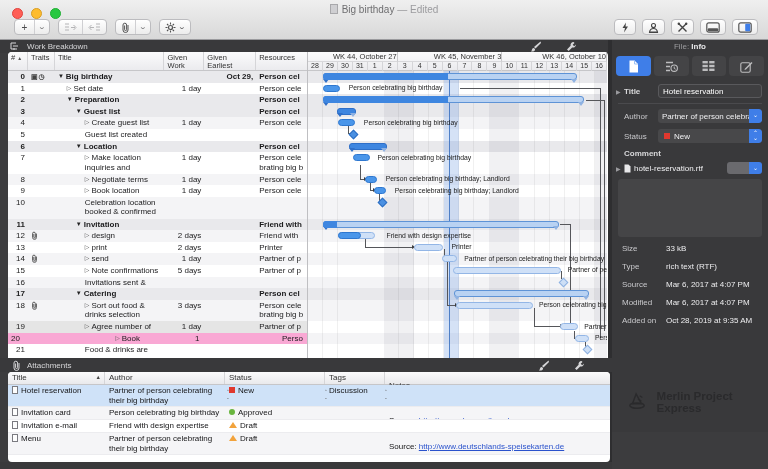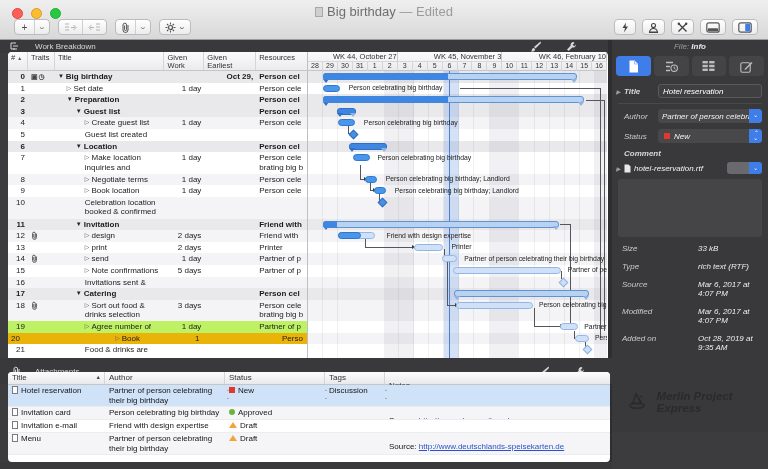--- a/index.html
+++ b/index.html
@@ -5,36 +5,36 @@
   * { margin:0; padding:0; box-sizing:border-box; }
   html,body { width:768px; height:469px; overflow:hidden; }
   body { font-family:"Liberation Sans", sans-serif; background:#3c3c3e; position:relative; -webkit-font-smoothing:antialiased; }
 
   
   .header { position:absolute; top:0; left:0; width:768px; height:40px;
     background:linear-gradient(#efefef,#d8d8d8); border-bottom:1px solid #9b9b9e; z-index:5; }
   .tl { position:absolute; top:8px; left:12px; display:flex; gap:8px; }
   .tl span { width:11px; height:11px; border-radius:50%; display:block; }
   .tl-red{background:#ff5f57;border:0.5px solid #e0443e;} .tl-yellow{background:#febc2e;border:0.5px solid #d89e24;} .tl-green{background:#28c840;border:0.5px solid #1faf33;}
-  .win-title { position:absolute; top:4px; left:0; width:100%; text-align:center; font-size:13px; color:#6e6e70; }
+  .win-title { position:absolute; top:4px; left:0; width:100%; text-align:center; font-size:10px; color:#6e6e70; }
   .win-title .docico{ display:inline-block; width:8px; height:10px; background:#cfcfd2; border:1px solid #a8a8ab; vertical-align:-1px; margin-right:4px;}
   .win-title .edited{ color:#9b9b9e; }
   .tb-left { position:absolute; top:19px; left:14px; display:flex; gap:8px; }
   .tb-right { position:absolute; top:19px; right:10px; display:flex; gap:6px; }
   .btn-group { display:flex; border:1px solid #bcbcbf; border-radius:4px; background:linear-gradient(#ffffff,#ececec); height:16px; overflow:hidden; }
   .btn { min-width:20px; padding:0 5px; display:flex; align-items:center; justify-content:center; font-size:10px; color:#4a4a4c; border-right:1px solid #cfcfd2; }
   .btn:last-child{ border-right:none; }
   .btn.small{ min-width:14px; padding:0 3px; font-size:7px; color:#6a6a6c;}
   .btn.dis{ color:#b4b4b6; }
   .btn svg{ display:block; }
   .chev { font-size:7px; transform:scaleX(1.4); }
 
   
   .strip { position:absolute; left:0; height:13px; background:#39393b; color:#d6d6d8; font-size:8px; display:flex; align-items:center; }
-  .strip .s-label{ margin-left:14px; }
+  .strip .s-label{ margin-left:6px; }
   .strip svg{ margin-left:10px; }
   .strip .s-tools{ position:absolute; right:10px; display:flex; gap:14px; }
 
   
   .wbs-panel { position:absolute; left:8px; top:52px; width:600px; height:306px; background:#fff; border-radius:4px 4px 0 0; overflow:hidden; display:flex; }
   .wbs-table { width:300px; border-right:1px solid #bfbfc2; display:flex; flex-direction:column; }
   .wbs-head { height:19px; background:linear-gradient(#fbfbfc,#ebebee); border-bottom:1px solid #c6c6c9; display:flex; font-size:7.5px; color:#333; }
   .wbs-head div{ border-right:1px solid #d5d5d8; padding:2px 3px; line-height:1.1; }
   .wbs-head div:last-child{ border-right:none; }
   .c-num{width:20px;} .c-traits{width:27px;} .c-title{width:110px;} .c-work{width:40px;} .c-start{width:52px;} .c-res{width:51px;}
@@ -93,41 +93,41 @@
   .arow div{ padding:1px 4px; overflow:hidden; line-height:1.25; }
   .arow.sel{ background:#cfe2f8; }
   .docico2{ display:inline-block; width:6px; height:8px; border:1px solid #7a7a80; background:#fdfdfd; margin-right:3px; vertical-align:-1px; }
   .stat-dot{ display:inline-block; margin-right:3px; }
   .st-square{ width:6px; height:6px; } .st-circle{ width:6px; height:6px; border-radius:50%; } 
   .st-tri{ width:0; height:0; border-left:4px solid transparent; border-right:4px solid transparent; border-bottom:6px solid; background:transparent !important; }
   .alink{ color:#2a52cc; text-decoration:underline; }
   .stepper{ position:absolute; top:3px; font-size:4.5px; color:#666; line-height:1; text-align:center; }
 
   
-  .inspector { position:absolute; left:612px; top:40px; width:156px; height:392px; background:#39393b; color:#e4e4e6; font-size:8px;font-style:italic; }
+  .inspector { position:absolute; left:612px; top:40px; width:156px; height:392px; background:#39393b; color:#e4e4e6; font-size:8px; }
   .file-info { height:13px; text-align:center; font-size:8px; padding-top:2px; color:#9c9c9f; }
   .file-info b{ color:#e8e8ea; font-weight:bold; }
   .tabs { display:flex; gap:3px; padding:3px 4px 5px 4px; }
   .tab { flex:1; height:20px; border-radius:4px; display:flex; align-items:center; justify-content:center; background:#444446; }
   .tab.sel { background:#3f7ee8; }
   .insp-row { display:flex; align-items:center; padding:3px 6px 3px 4px; position:relative; }
   .disc { font-size:6px; color:#9a9a9e; width:8px; }
   .ilabel { width:34px; font-weight:bold; color:#d8d8da; font-size:8px; }
   .ifield { flex:1; background:#3f3f41; border:1px solid #59595c; border-radius:3px; height:14px; padding:2px 4px; color:#fff; overflow:hidden; white-space:nowrap; }
   .sep { height:1px; background:#4a4a4d; margin:2px 6px; }
   .combo { flex:1; background:#48484a; border-radius:3px; height:14px; display:flex; align-items:center; padding-left:4px; color:#f0f0f2; position:relative; overflow:hidden; white-space:nowrap; }
   .combo .cbtn{ position:absolute; right:0; top:0; width:13px; height:14px; background:#3f7ee8; border-radius:0 3px 3px 0; color:#fff; font-size:6px; display:flex; align-items:center; justify-content:center; flex-direction:column; line-height:0.9;}
   .statchip{ width:6px; height:6px; background:#e0382e; margin:0 4px 0 2px; }
   .fname { color:#f2f2f4; margin-left:3px; flex:1; overflow:hidden; white-space:nowrap;}
   .minibox { width:22px; height:12px; background:#6a6a6e; border-radius:3px 0 0 3px; }
   .minibtn { width:13px; height:12px; background:#3f7ee8; border-radius:0 3px 3px 0; color:#fff; font-size:6px; text-align:center; line-height:12px; }
   .comment-box { margin:2px 6px; height:58px; background:#454547; border-radius:3px; }
   .dt-row { display:flex; padding:5px 6px 4px 10px; }
   .dt-label{ width:44px; color:#c9c9cc; }
-  .dt-value{ flex:1; color:#ededef;margin-left:32px; }
+  .dt-value{ flex:1; color:#ededef; }
   .watermark { position:absolute; left:16px; bottom:18px; display:flex; align-items:center; gap:7px; color:#2a2a2c; font-weight:bold; font-size:11.5px; }
 
   .divider-v { position:absolute; left:608px; top:40px; width:4px; height:429px; background:#2e2e30; }
   .bottom-edge { position:absolute; left:0; top:462px; width:612px; height:7px; background:#39393b; }
 </style>
 </head>
 <body>
 
 <div class="header">
   <div class="tl">
@@ -404,29 +404,29 @@
         <div class="trow h2" style="background: rgb(244, 244, 246);">
           <div class="c-num">18</div>
           <div class="c-traits"><svg width="7" height="9" viewBox="0 0 9 11">
               <path d="M7 3v5a2.5 2.5 0 0 1-5 0V3a1.8 1.8 0 0 1 3.6 0v4.6a1 1 0 0 1-2 0V3.5" fill="none" stroke="#555" stroke-width="1.2"></path>
             </svg></div>
           <div class="c-title" style="padding-left: 30px;"><span class="tri leaf">▷</span><span>Sort out food &amp; drinks selection</span></div>
           <div class="c-work">3 days</div>
           <div class="c-start"></div>
           <div class="c-res">Person celebrating big birthday</div>
         </div>
-        <div class="trow h1" style="background: #bef264;">
+        <div class="trow h1" style="background: #e5e5e5;">
           <div class="c-num">19</div>
           <div class="c-traits"></div>
           <div class="c-title" style="padding-left: 30px;"><span class="tri leaf">▷</span><span>Agree number of guests</span></div>
           <div class="c-work">1 day</div>
           <div class="c-start"></div>
           <div class="c-res">Partner of person celebrating their big birthday</div>
         </div>
-        <div class="trow h1" style="background: #eab308; gap: 24px;">
+        <div class="trow h1" style="background: #f9a8d4; gap: 24px;">
           <div class="c-num">20</div>
           <div class="c-traits"></div>
           <div class="c-title" style="padding-left: 30px;"><span class="tri leaf">▷</span><span>Book catering</span></div>
           <div class="c-work">1 day</div>
           <div class="c-start"></div>
           <div class="c-res">Person celebrating big birthday</div>
         </div>
         <div class="trow h1" style="background: rgb(255, 255, 255);">
           <div class="c-num">21</div>
           <div class="c-traits"></div>
@@ -435,21 +435,21 @@
           <div class="c-start"></div>
           <div class="c-res"></div>
         </div>
       </div>
   </div>
   <div class="gantt">
     <div class="g-head">
       <div class="g-weeks">
           <div style="width: 90.6px;">WK 44, October 27</div>
           <div style="width: 105.7px;">WK 45, November 3</div>
-          <div style="width: 105.7px;">WK 46, February 10</div>
+          <div style="width: 105.7px;">WK 46, October 10</div>
         </div>
       <div class="g-days">
           <div>28</div>
           <div>29</div>
           <div>30</div>
           <div>31</div>
           <div>1</div>
           <div>2</div>
           <div>3</div>
           <div>4</div>
@@ -590,21 +590,21 @@
         <div class="lnk" style="left: 226px; top: 255px; width: 26px; height: 1px;"></div>
         <div class="arr" style="left: 252px; top: 253px;"></div>
         <div class="lnk" style="left: 266px; top: 259.5px; width: 1px; height: 8px;"></div>
         <div class="lnk" style="left: 277px; top: 271px; width: 1px; height: 7px;"></div>
       </div>
   </div>
 </div>
 
 <div class="divider-v"></div>
 
-<div class="strip" style="top:358px; width:612px; height:26px;">
+<div class="strip" style="top:358px; width:612px; height:14px;">
   <svg width="9" height="11" viewBox="0 0 9 11" style="margin-left:12px">
       <path d="M7 3v5a2.5 2.5 0 0 1-5 0V3a1.8 1.8 0 0 1 3.6 0v4.6a1 1 0 0 1-2 0V3.5" fill="none" stroke="#d6d6d8" stroke-width="1"></path>
     </svg>
   <span class="s-label">Attachments</span>
   <div class="s-tools" style="right:26px;">
     <svg width="12" height="11" viewBox="0 0 12 11">
         <path d="M10.5 0.5L4 6l1.5 1.5L11 2z" fill="#d6d6d8"></path>
         <path d="M3.5 7c-1 0-1.5 1-1.7 2.3C1.6 10 1 10.2 0.8 10.3 2 10.8 4.5 10.7 5 9c0.3-1-0.5-2-1.5-2z" fill="#d6d6d8"></path>
       </svg>
     <svg width="12" height="11" viewBox="0 0 12 11">

